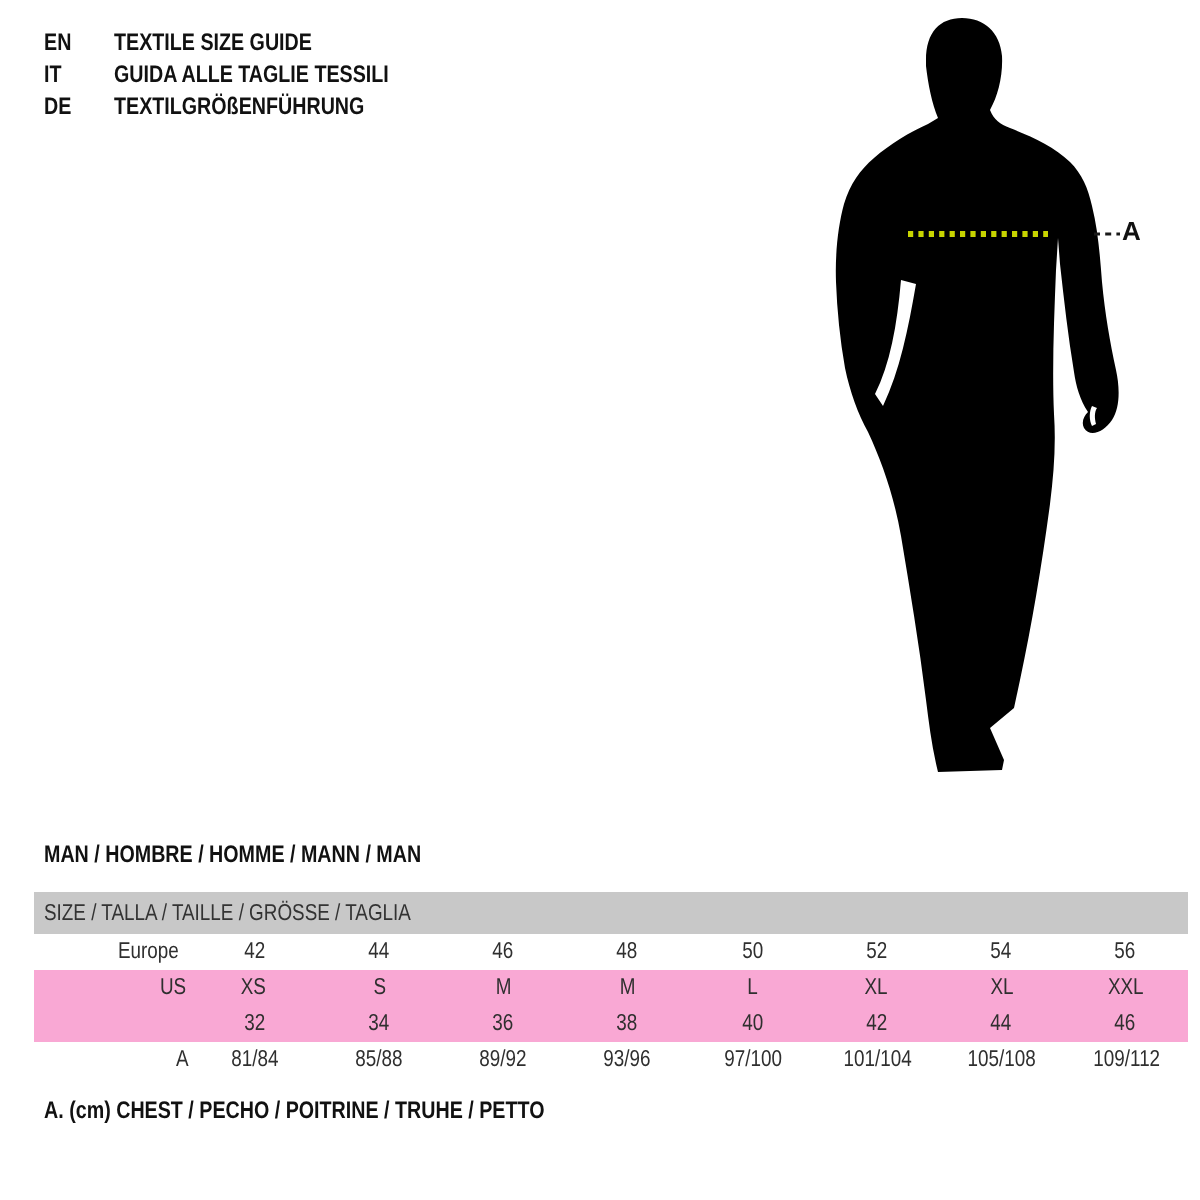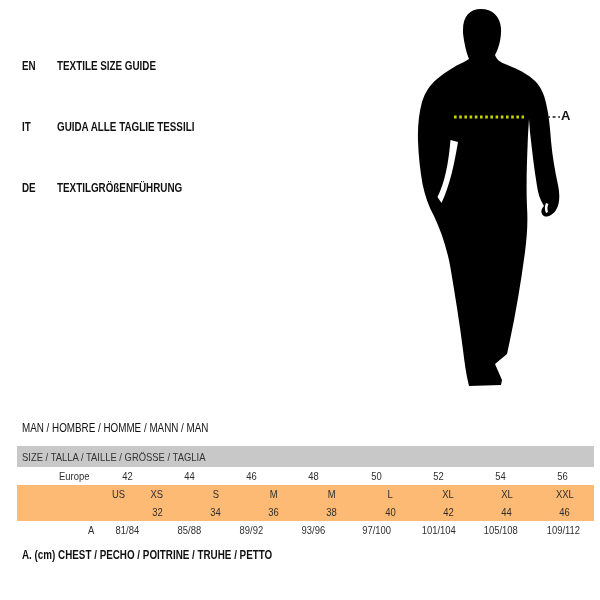--- a/index.html
+++ b/index.html
@@ -6,39 +6,39 @@
   #canvas {
     position:relative; width:600px; height:600px; background:#ffffff;
     font-family:"Liberation Sans","DejaVu Sans",sans-serif; color:#111;
     overflow:hidden;
   }
   .cond { display:inline-block; transform:scaleX(0.82); transform-origin:0 50%; white-space:nowrap; }
   .condc { display:inline-block; transform:scaleX(0.82); transform-origin:50% 50%; white-space:nowrap; }
 
   
   .lang-block { position:absolute; left:22px; top:13px; }
-  .lang-row { display:flex; height:16px; align-items:center; font-weight:bold; font-size:12px;margin-top:45px; }
+  .lang-row { display:flex; height:16px; align-items:center; font-weight:bold; font-size:12px; }
   .lang-code { width:35px; }
 
   
   .categories { position:absolute; left:22px; top:110px; }
   .cat-line { height:17px; font-weight:bold; font-size:12.5px; display:flex; align-items:center; }
 
   
   .figure-svg { position:absolute; left:410px; top:0; }
   .measure-label { position:absolute; left:561px; top:108px; font-size:13px; font-weight:bold; color:#111; }
 
   
-  .man-line { position:absolute; left:22px; top:420px; font-weight:normal; font-size:12px; height:16px; display:flex; align-items:center; }
+  .man-line { position:absolute; left:22px; top:420px; font-weight:bold; font-size:12px; height:16px; display:flex; }
 
   
   .size-table { position:absolute; left:17px; top:446px; width:577px; font-size:11.5px; color:#2f2f2f; }
   .st-header { height:21px; background:#c8c8c8; display:flex; align-items:center; padding-left:5px; color:#333; }
   .st-row { display:flex; height:18px; align-items:center; }
-  .st-row.striped { background:#fdba74;padding-left:32px; }
+  .st-row.striped { background:#f9a8d4; }
   .st-label { width:74px; padding-left:5px;text-align:right; }
   .st-cell { flex:1; text-align:center; }
 
   
   .footnote { position:absolute; left:22px; top:547px; font-weight:bold; font-size:12px; height:16px; display:flex; align-items:center; }
 </style>
 </head>
 <body>
 
 <div id="canvas">

